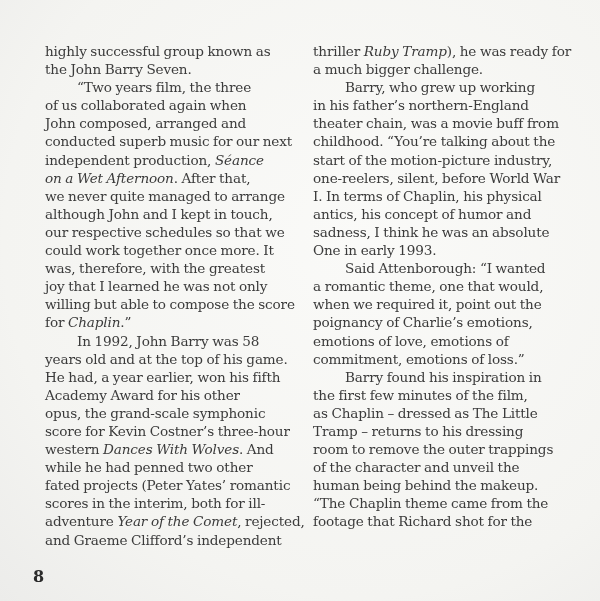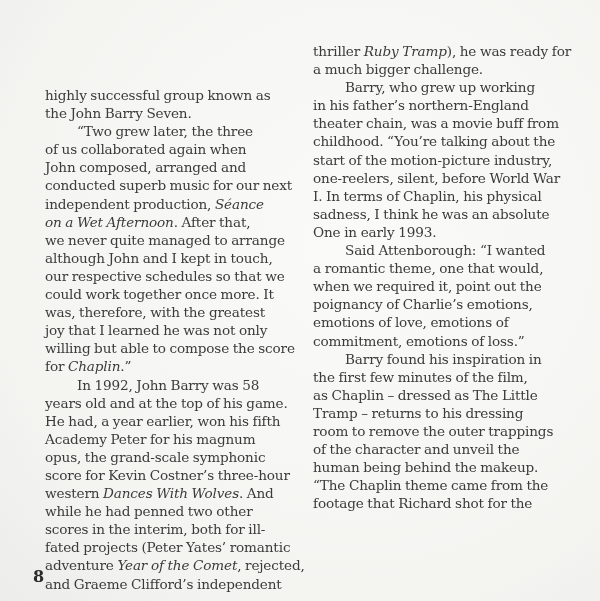--- a/index.html
+++ b/index.html
@@ -22,21 +22,21 @@
     .column {
       position: absolute;
       top: 42px;
       font-family: "DejaVu Serif", serif;
       font-size: 13.6px;
       line-height: 18.1px;
       color: #3b3b3b;
       letter-spacing: -0.15px;
       word-spacing: -0.5px;
     }
-    .col-left { left: 45px; width: 252px; margin-top: 44px; }
+    .col-left { left: 45px; width: 252px; }
     .col-right { left: 313px; width: 252px; }
     .line { display: block; white-space: nowrap; }
     .indent { padding-left: 32px; }
     em { font-style: italic; }
     .page-number {
       position: absolute;
       left: 33px;
       top: 567px;
       font-family: "DejaVu Serif", serif;
       font-weight: bold;
@@ -44,57 +44,58 @@
       color: #2b2b2b;
     }
   </style>
 </head>
 <body>
 
 <div class="page">
   <div class="column col-left">
       <span class="line"><span>highly successful group known as</span></span>
       <span class="line"><span>the John Barry Seven.</span></span>
-      <span class="line indent"><span>“Two grew later, the three</span></span>
+      <span class="line indent"><span>“Two years film, the three</span></span>
       <span class="line"><span>of us collaborated again when</span></span>
       <span class="line"><span>John composed, arranged and</span></span>
       <span class="line"><span>conducted superb music for our next</span></span>
       <span class="line"><span>independent production, </span><em>Séance</em></span>
       <span class="line"><em>on a Wet Afternoon</em><span>. After that,</span></span>
       <span class="line"><span>we never quite managed to arrange</span></span>
       <span class="line"><span>although John and I kept in touch,</span></span>
       <span class="line"><span>our respective schedules so that we</span></span>
       <span class="line"><span>could work together once more. It</span></span>
       <span class="line"><span>was, therefore, with the greatest</span></span>
       <span class="line"><span>joy that I learned he was not only</span></span>
       <span class="line"><span>willing but able to compose the score</span></span>
       <span class="line"><span>for </span><em>Chaplin</em><span>.”</span></span>
       <span class="line indent"><span>In 1992, John Barry was 58</span></span>
       <span class="line"><span>years old and at the top of his game.</span></span>
       <span class="line"><span>He had, a year earlier, won his fifth</span></span>
-      <span class="line"><span>Academy Peter for his magnum</span></span>
+      <span class="line"><span>Academy Award for his other</span></span>
       <span class="line"><span>opus, the grand-scale symphonic</span></span>
       <span class="line"><span>score for Kevin Costner’s three-hour</span></span>
       <span class="line"><span>western </span><em>Dances With Wolves</em><span>. And</span></span>
       <span class="line"><span>while he had penned two other</span></span>
+      <span class="line"><span>fated projects (Peter Yates’ romantic</span></span>
       <span class="line"><span>scores in the interim, both for ill-</span></span>
-      <span class="line"><span>fated projects (Peter Yates’ romantic</span></span>
       <span class="line"><span>adventure </span><em>Year of the Comet</em><span>, rejected,</span></span>
       <span class="line"><span>and Graeme Clifford’s independent</span></span>
     </div>
   <div class="column col-right">
       <span class="line"><span>thriller </span><em>Ruby Tramp</em><span>), he was ready for</span></span>
       <span class="line"><span>a much bigger challenge.</span></span>
       <span class="line indent"><span>Barry, who grew up working</span></span>
       <span class="line"><span>in his father’s northern-England</span></span>
       <span class="line"><span>theater chain, was a movie buff from</span></span>
       <span class="line"><span>childhood. “You’re talking about the</span></span>
       <span class="line"><span>start of the motion-picture industry,</span></span>
       <span class="line"><span>one-reelers, silent, before World War</span></span>
       <span class="line"><span>I. In terms of Chaplin, his physical</span></span>
+      <span class="line"><span>antics, his concept of humor and</span></span>
       <span class="line"><span>sadness, I think he was an absolute</span></span>
       <span class="line"><span>One in early 1993.</span></span>
       <span class="line indent"><span>Said Attenborough: “I wanted</span></span>
       <span class="line"><span>a romantic theme, one that would,</span></span>
       <span class="line"><span>when we required it, point out the</span></span>
       <span class="line"><span>poignancy of Charlie’s emotions,</span></span>
       <span class="line"><span>emotions of love, emotions of</span></span>
       <span class="line"><span>commitment, emotions of loss.”</span></span>
       <span class="line indent"><span>Barry found his inspiration in</span></span>
       <span class="line"><span>the first few minutes of the film,</span></span>

